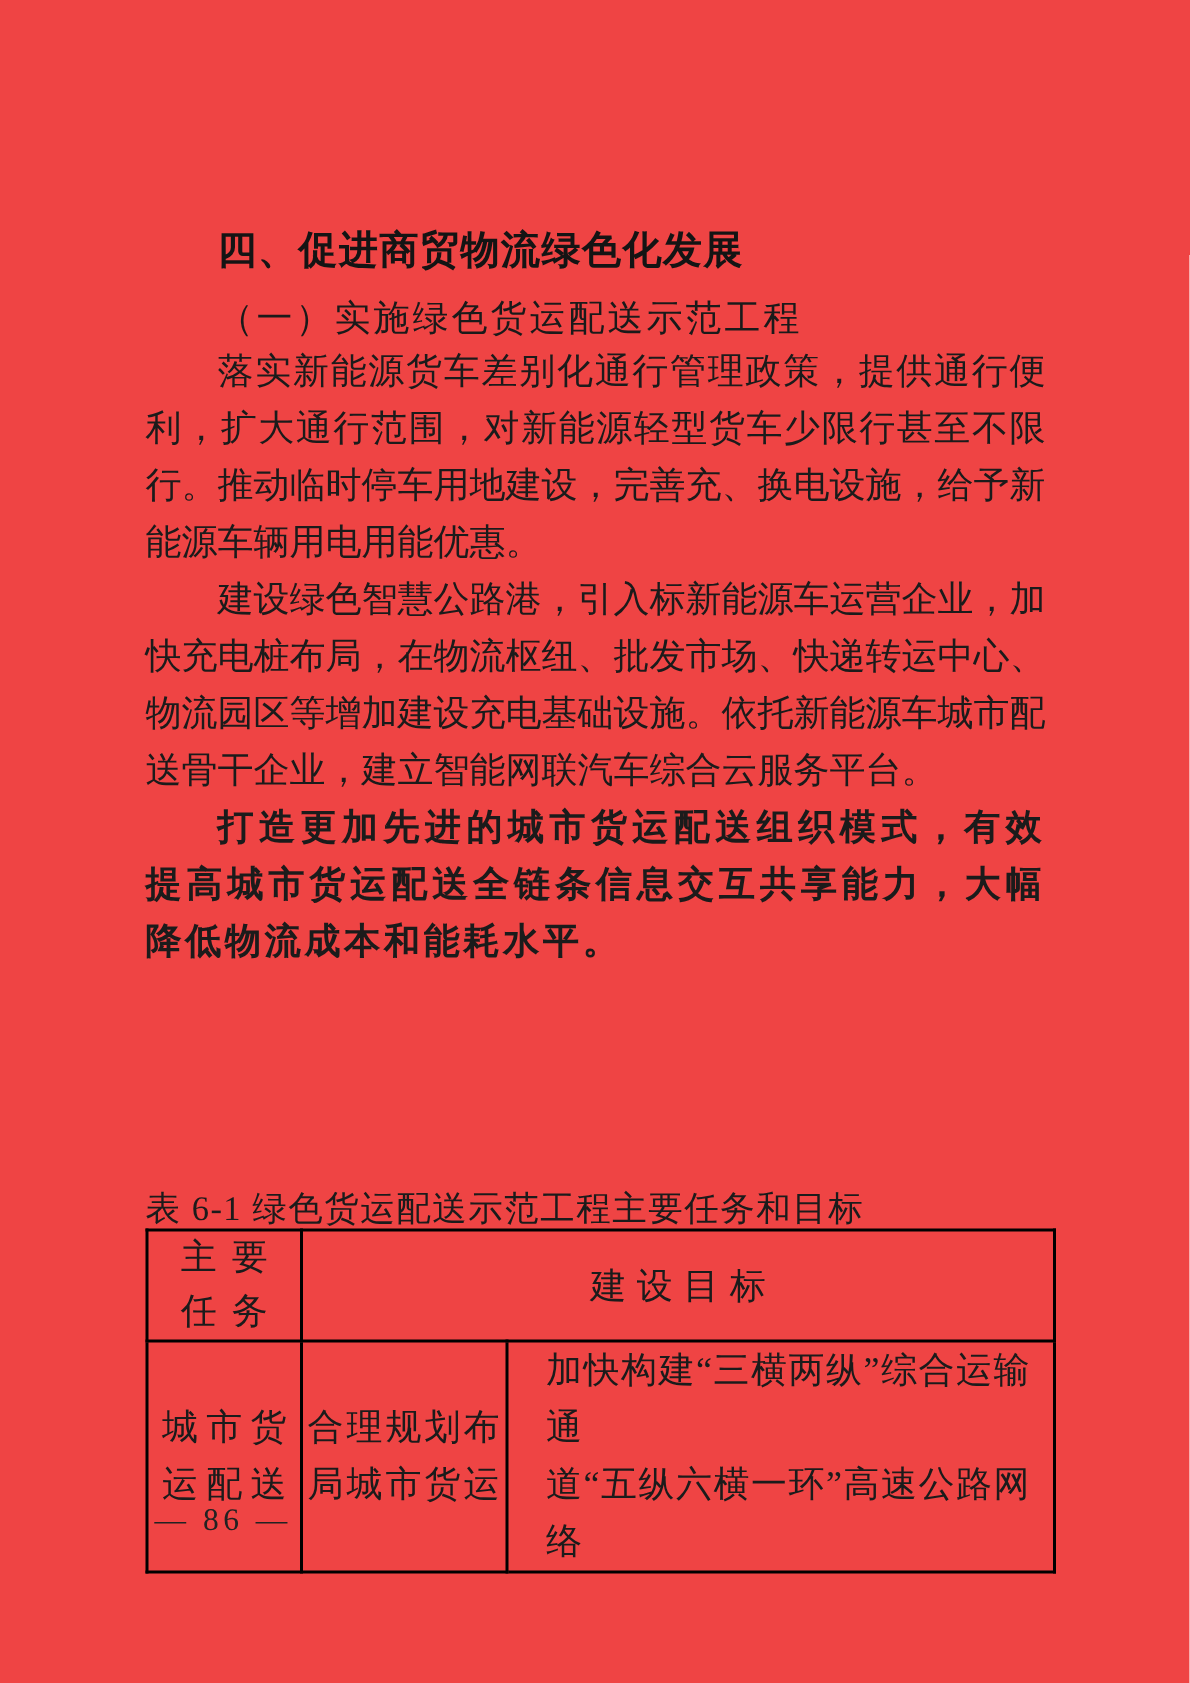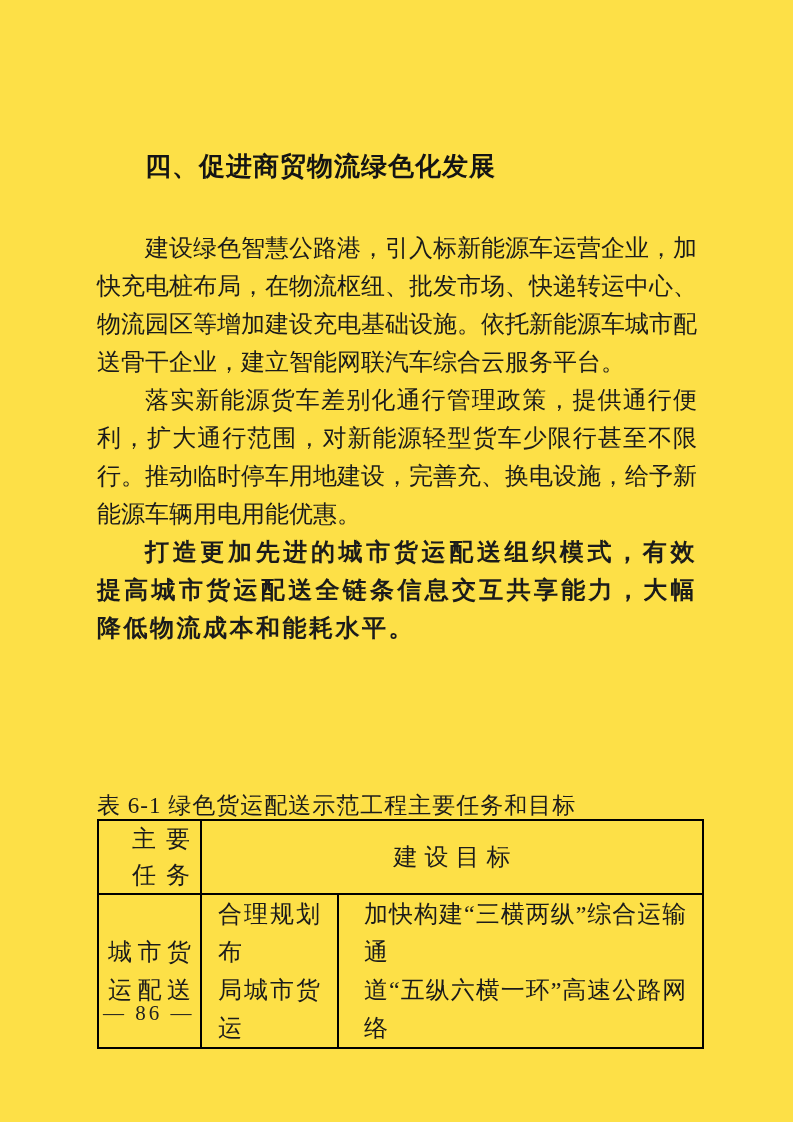--- a/index.html
+++ b/index.html
@@ -4,21 +4,21 @@
 <style>
   html, body {
     margin: 0;
     padding: 0;
     background: #ffffff;
   }
   .page {
     position: relative;
     width: 793px;
     height: 1122px;
-    background: #fde047;
+    background: #ef4444;
     overflow: hidden;
     font-family: "Liberation Serif", "DejaVu Serif", serif;
     color: #1b1b1b;
   }
   .section-heading {
     position: absolute;
     left: 145px;
     top: 149px;
     font-family: "Liberation Sans", "DejaVu Sans", sans-serif;
     font-weight: bold;
@@ -77,37 +77,37 @@
     border: 2px solid #000000;
     padding: 0;
     vertical-align: middle;
     overflow: hidden;
   }
   .task-table tr.header-row td { height: 72px; }
   .task-table tr.data-row td { height: 74px; }
   .cell-line { line-height: 38px; }
   .th-task .cell-line {
     line-height: 36px;
-    text-align: right;
+    text-align: center;
     letter-spacing: 10px;
     text-indent: 10px;
   }
   .th-goal {
     text-align: center;
     letter-spacing: 7px;
     text-indent: 7px;
     margin-top: 24px;
   }
   .td-task .cell-line {
     text-align: justify;
     text-align-last: justify;
     padding: 0 9px;
   }
   .td-measure .cell-line {
-    padding-left: 16px;
+    padding-left: 3px;
     letter-spacing: 2px;
   }
   .td-goal .cell-line {
     padding-left: 25px;
     letter-spacing: 1px;
   }
   .page-number {
     position: absolute;
     left: 103px;
     top: 1001px;
@@ -117,24 +117,25 @@
     white-space: nowrap;
   }
 </style>
 </head>
 <body>
 
 <div class="page">
 
   <div class="section-heading">四、促进商贸物流绿色化发展</div>
 
+  <div class="subsection-heading">（一）实施绿色货运配送示范工程</div>
 
   <div class="body-text">
+    <p>落实新能源货车差别化通行管理政策，提供通行便利，扩大通行范围，对新能源轻型货车少限行甚至不限行。推动临时停车用地建设，完善充、换电设施，给予新能源车辆用电用能优惠。</p>
     <p>建设绿色智慧公路港，引入标新能源车运营企业，加快充电桩布局，在物流枢纽、批发市场、快递转运中心、物流园区等增加建设充电基础设施。依托新能源车城市配送骨干企业，建立智能网联汽车综合云服务平台。</p>
-    <p>落实新能源货车差别化通行管理政策，提供通行便利，扩大通行范围，对新能源轻型货车少限行甚至不限行。推动临时停车用地建设，完善充、换电设施，给予新能源车辆用电用能优惠。</p>
     <p class="emphasis">打造更加先进的城市货运配送组织模式，有效提高城市货运配送全链条信息交互共享能力，大幅降低物流成本和能耗水平。</p>
   </div>
 
   <div class="table-caption">表 6-1 绿色货运配送示范工程主要任务和目标</div>
 
   <table class="task-table">
     <colgroup>
       <col style="width:103px">
       <col style="width:137px">
       <col style="width:365px">

